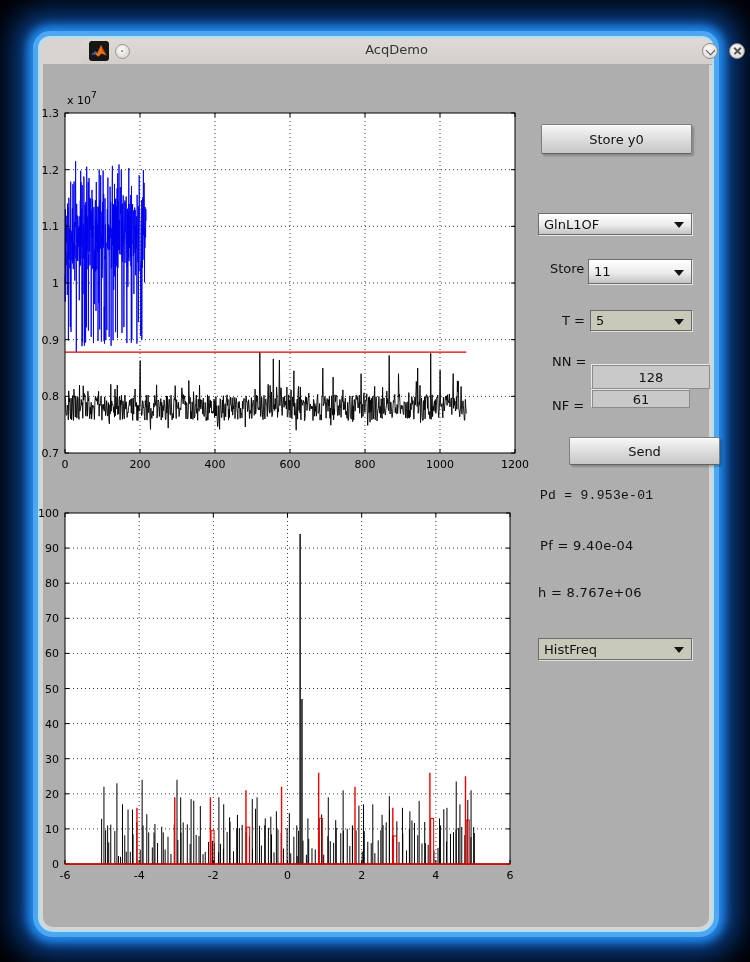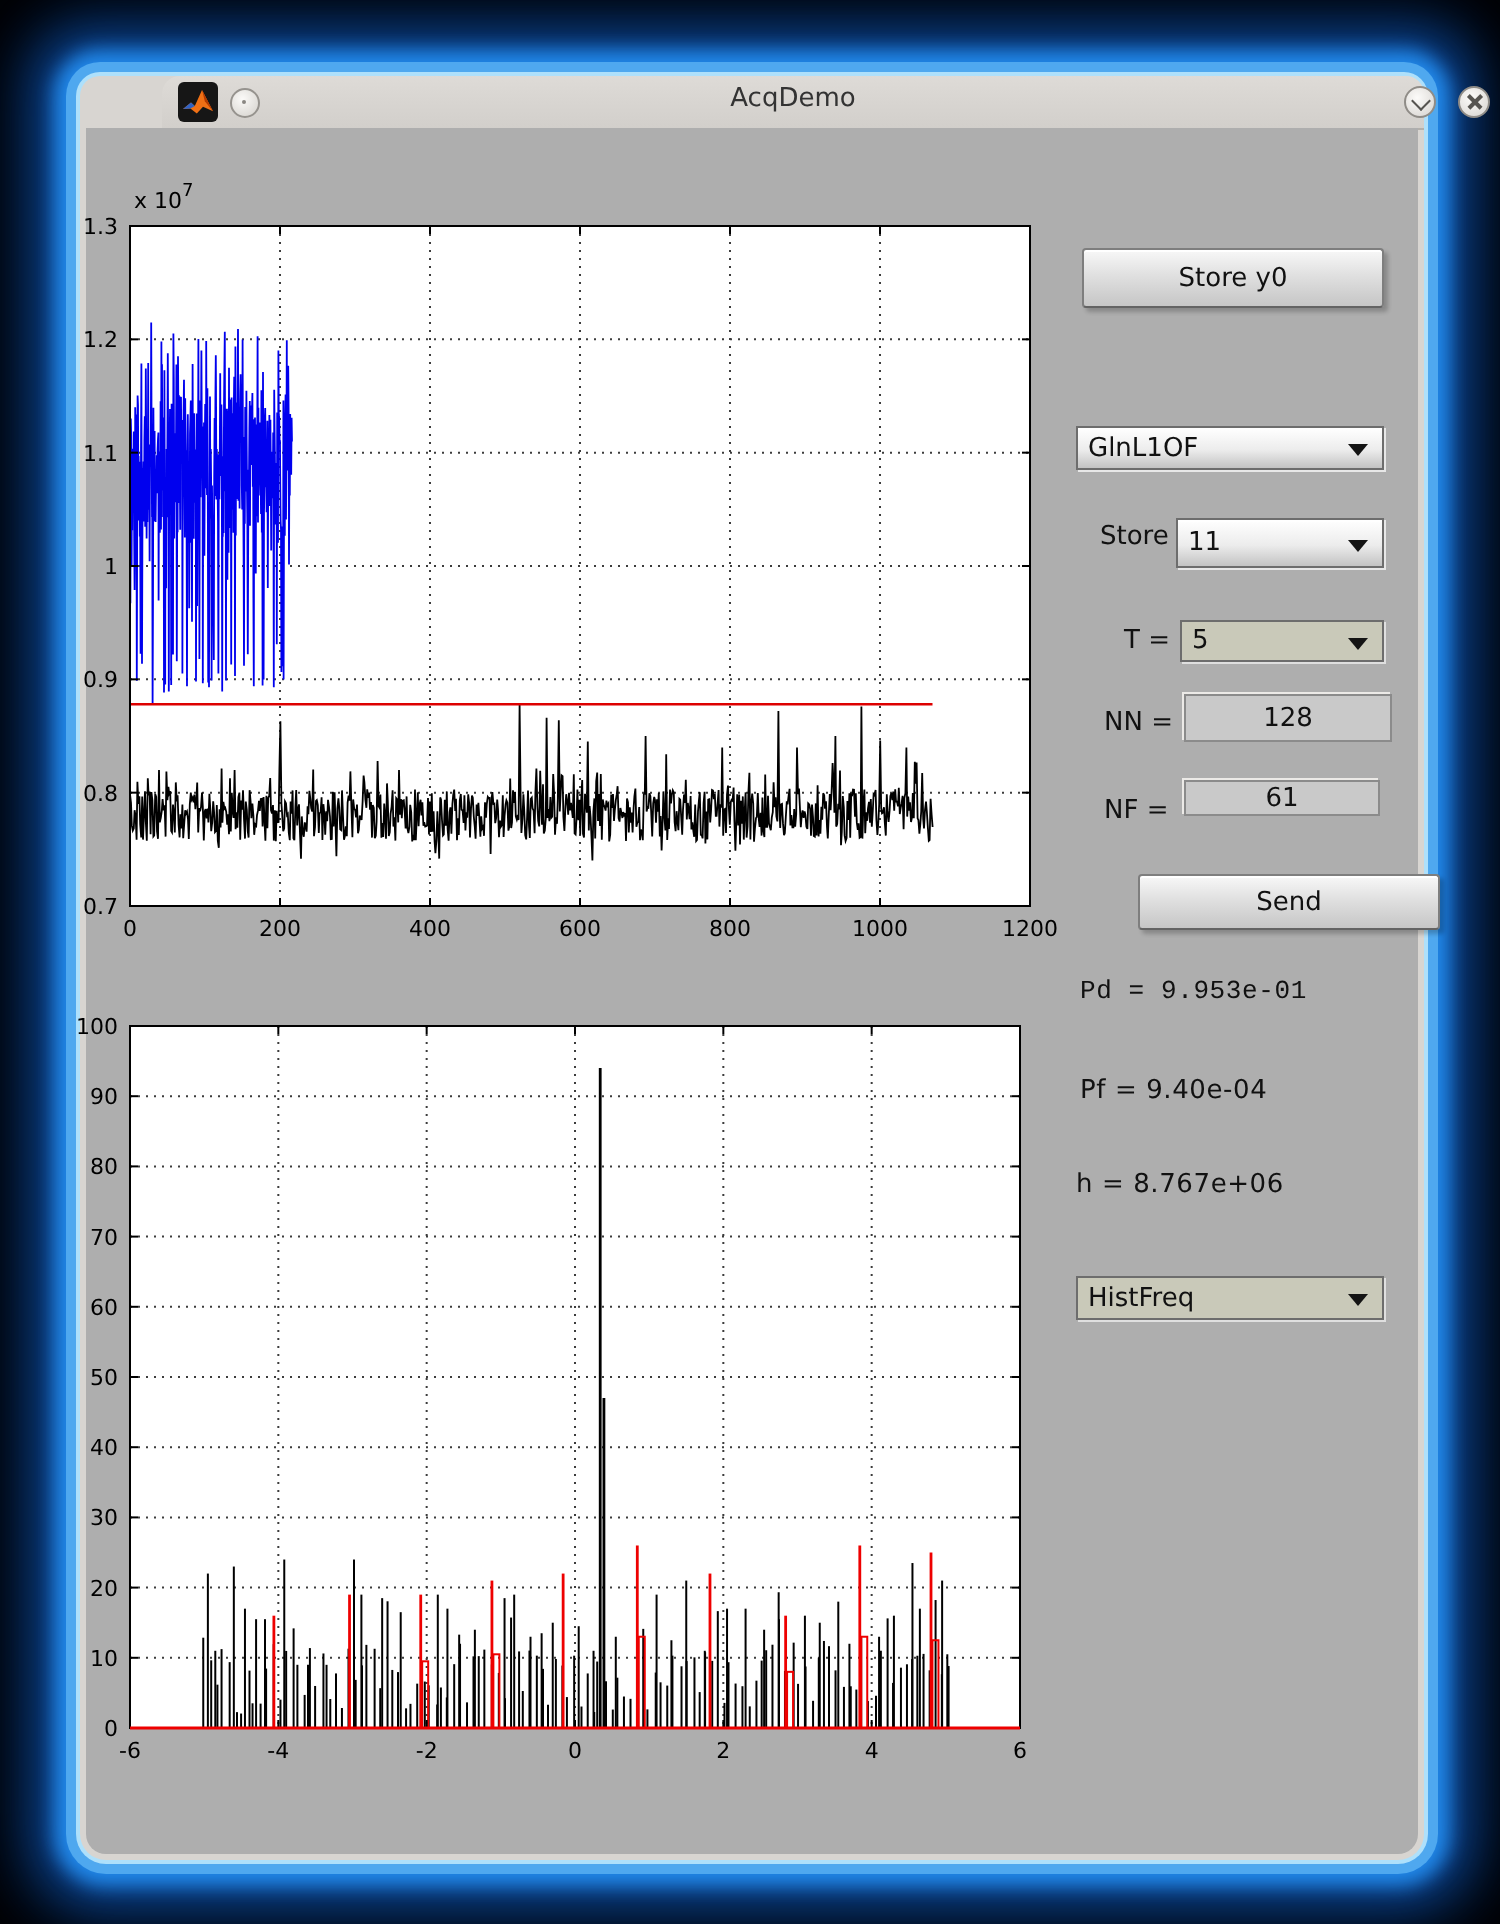--- a/index.html
+++ b/index.html
@@ -414,21 +414,21 @@
         <span class="arrow"></span>
       </div>
 
       <div class="lbl" style="left:519px;top:249px;">T =</div>
       <div class="dd flat" style="left:547px;top:246px;width:102px;height:21px;">
         <span>5</span>
         <span class="arrow"></span>
       </div>
 
       <div class="lbl" style="left:509px;top:290px;">NN =</div>
-      <div class="field" style="left:549px;top:283px;width:104px;height:24px;">128</div>
+      <div class="field" style="left:549px;top:301px;width:118px;height:24px;">128</div>
 
       <div class="lbl" style="left:509px;top:334px;">NF =</div>
       <div class="field" style="left:549px;top:326px;width:98px;height:18px;">61</div>
 
       <div class="btn" style="left:498px;top:373px;width:149px;height:26px;margin-left:28px;">Send</div>
 
       <div class="stat" style="left:497px;top:424px;font-family:Liberation Mono, monospace;">Pd = 9.953e-01</div>
       <div class="stat" style="left:497px;top:474px;">Pf = 9.40e-04</div>
       <div class="stat" style="left:495px;top:521px;">h = 8.767e+06</div>
 

